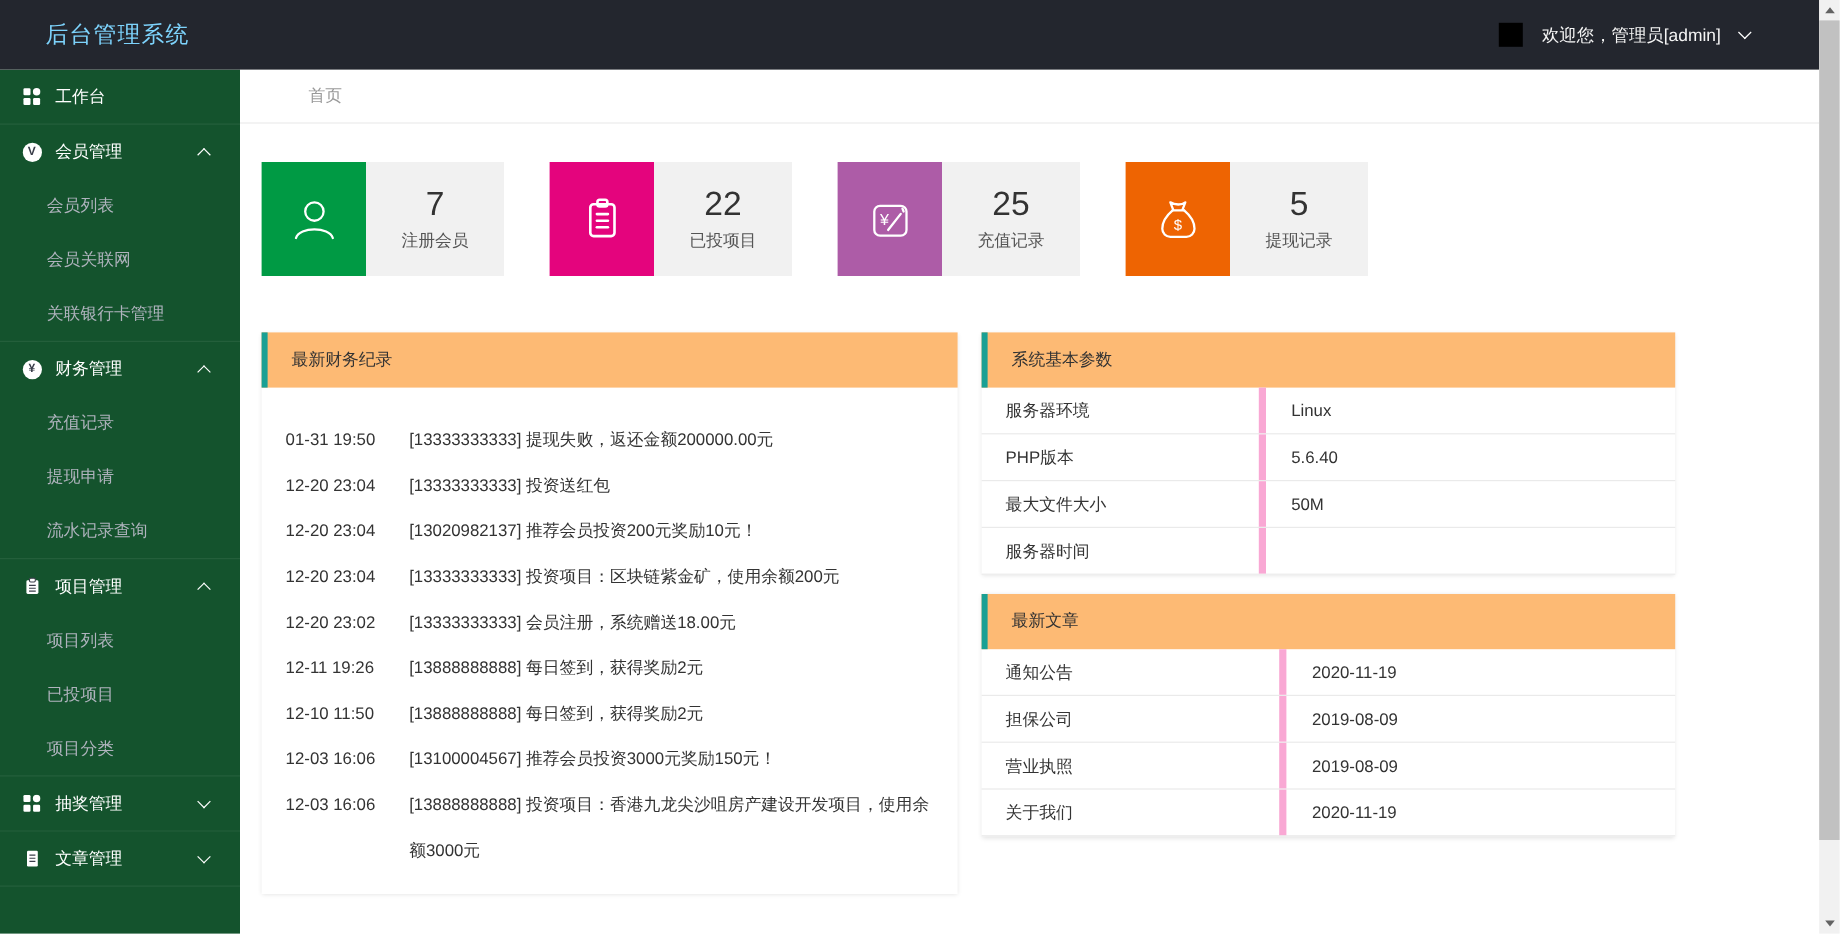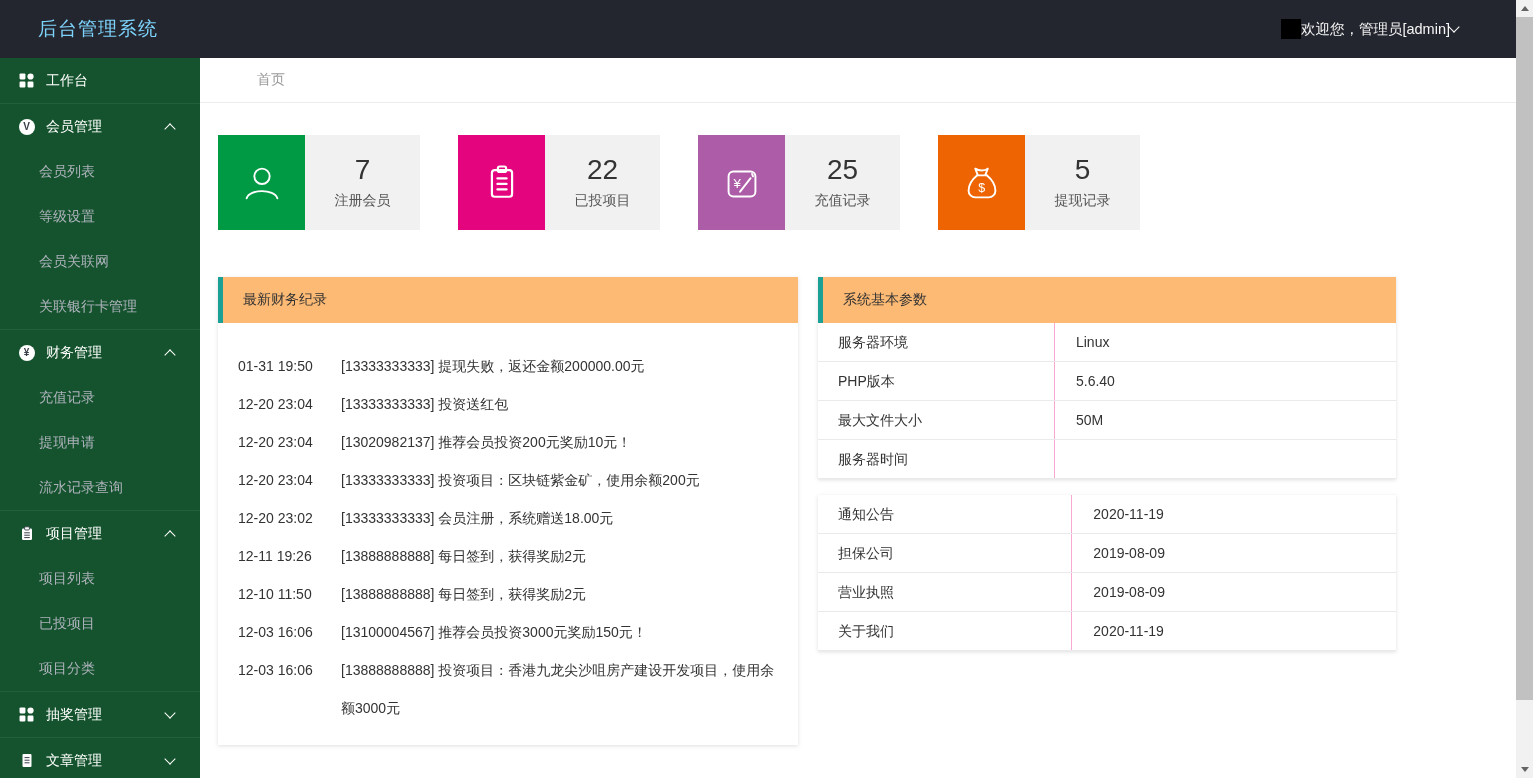--- a/index.html
+++ b/index.html
@@ -6,21 +6,21 @@
   html,body { margin:0; padding:0; }
   body {
     width:1533px; height:778px; overflow:hidden; position:relative;
     background:#fff; font-family:"Liberation Sans", sans-serif;
   }
   
   .header { position:absolute; top:0; left:0; right:17px; height:58px; background:#23262E; z-index:5; }
   .logo { position:absolute; left:38px; top:0; height:58px; display:flex; align-items:center;
           color:#7dd3fc; font-size:19px; letter-spacing:1px; }
   .welcome { position:absolute; right:58px; top:0; height:58px; display:flex; align-items:center;
-             gap:0; color:#f5f5f5; font-size:14.5px; cursor:pointer; }
+             gap:16px; color:#f5f5f5; font-size:14.5px; cursor:pointer; }
   .avatar { width:20px; height:20px; background:#000; flex-shrink:0; }
   .chev { display:inline-block; width:8px; height:8px; border-right:1.5px solid #fff; border-bottom:1.5px solid #fff; }
   .chev.down { transform:rotate(45deg); margin-top:-4px; }
   .chev.up { transform:rotate(-135deg); margin-top:5px; }
   
   .sidebar { position:absolute; top:58px; left:0; bottom:0; width:200px; background:#393D49; z-index:4; }
   .sgroup { border-bottom:1px solid rgba(255,255,255,.07); }
   .sitem { position:relative; height:45px; display:flex; align-items:center; padding:0 20px 0 18px;
            color:#fff; font-size:14px; cursor:pointer; }
   .sitem .ic { width:17px; height:17px; margin-right:11px; display:flex; align-items:center; justify-content:center; flex-shrink:0; }
@@ -44,21 +44,21 @@
   .panel { background:#fff; box-shadow:0 1px 4px rgba(0,0,0,.13); }
   .panel-head { height:46px; background:#fdba74; border-left:5px solid var(--accent,#1AA094);
                 display:flex; align-items:center; padding-left:20px; font-size:14px; color:#333; }
   .finance { width:580px; }
   .flist { padding:24px 20px 18px 20px; }
   .frow { display:flex; font-size:14px; color:#333; line-height:38px; }
   .ftime { width:103px; flex-shrink:0; }
   .ftext { flex:1; }
   .rightcol { width:578px; display:flex; flex-direction:column; gap:16px; }
   .trow { display:flex; height:39px; line-height:38px; font-size:14px; color:#333; border-bottom:1px solid #eaeaea; }
-  .tlabel { width:41%; border-right:1px solid #f9a8d4; padding-left:20px; }
+  .tlabel { width:41%; border-right:6px solid #f9a8d4; padding-left:20px; }
   .tvalue { flex:1; padding-left:21px; }
   .articles .tlabel { width:44%; }
   
   .scrollbar { position:absolute; top:0; right:0; width:17px; height:778px; background:#f1f1f1; z-index:10; }
   .sb-btn { position:absolute; left:0; width:17px; height:17px; display:flex; align-items:center; justify-content:center; cursor:pointer; }
   .sb-up { top:0; } .sb-down { bottom:0; }
   .tri-up { width:0; height:0; border-left:4px solid transparent; border-right:4px solid transparent; border-bottom:5px solid #636363; }
   .tri-down { width:0; height:0; border-left:4px solid transparent; border-right:4px solid transparent; border-top:5px solid #636363; }
   .sb-thumb { position:absolute; top:17px; left:0; width:17px; height:683px; background:#c1c1c1; cursor:pointer; }
   svg { display:block; }
@@ -93,21 +93,20 @@
 
   <div class="sgroup">
     <div class="sitem">
       <span class="ic">
           <span class="circle-ic">V</span>
         </span>
       <span>会员管理</span>
       <span class="chevpos chev up"></span>
     </div>
     <div class="subitem">会员列表</div>
-    <div class="subitem">等级设置</div>
     <div class="subitem">会员关联网</div>
     <div class="subitem">关联银行卡管理</div>
   </div>
 
   <div class="sgroup">
     <div class="sitem">
       <span class="ic">
           <span class="circle-ic">¥</span>
         </span>
       <span>财务管理</span>
@@ -297,20 +296,21 @@
             <div class="tlabel">最大文件大小</div>
             <div class="tvalue">50M</div>
           </div>
           <div class="trow">
             <div class="tlabel">服务器时间</div>
           </div>
         </div>
       </div>
 
       <div class="panel articles">
+        <div class="panel-head">最新文章</div>
         <div class="ptable">
           <div class="trow">
             <div class="tlabel">通知公告</div>
             <div class="tvalue">2020-11-19</div>
           </div>
           <div class="trow">
             <div class="tlabel">担保公司</div>
             <div class="tvalue">2019-08-09</div>
           </div>
           <div class="trow">

